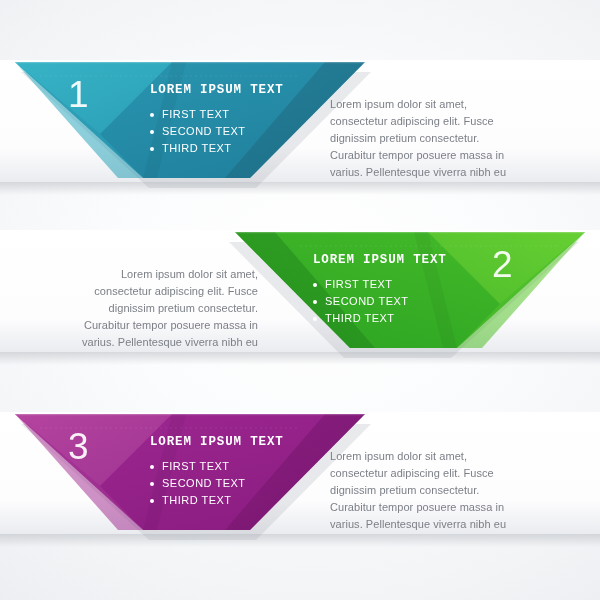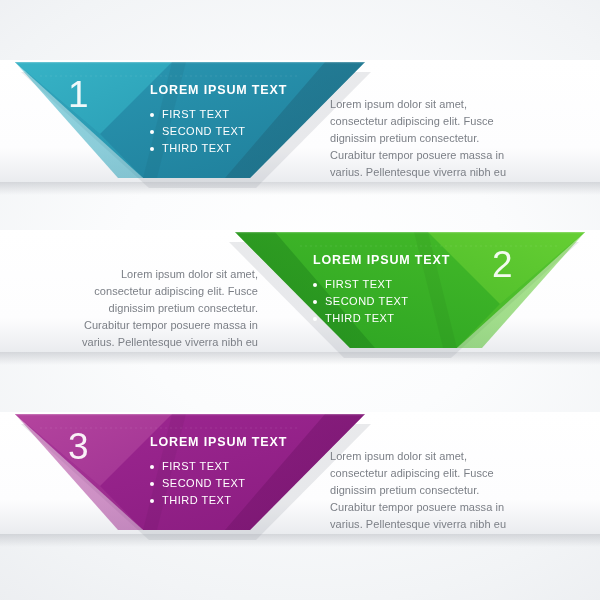--- a/index.html
+++ b/index.html
@@ -59,20 +59,21 @@
     user-select: none;
   }
 
   .heading {
     color: #ffffff;
     font-size: 12.5px;
     font-weight: bold;
     letter-spacing: 0.85px;
     margin: 0 0 9px 0;
     white-space: nowrap;
+    font-family: Liberation Mono, monospace;
   }
 
   .bullets {
     list-style: none;
     margin: 0;
     padding: 0;
   }
   .bullets li {
     color: #ffffff;
     font-size: 11px;

